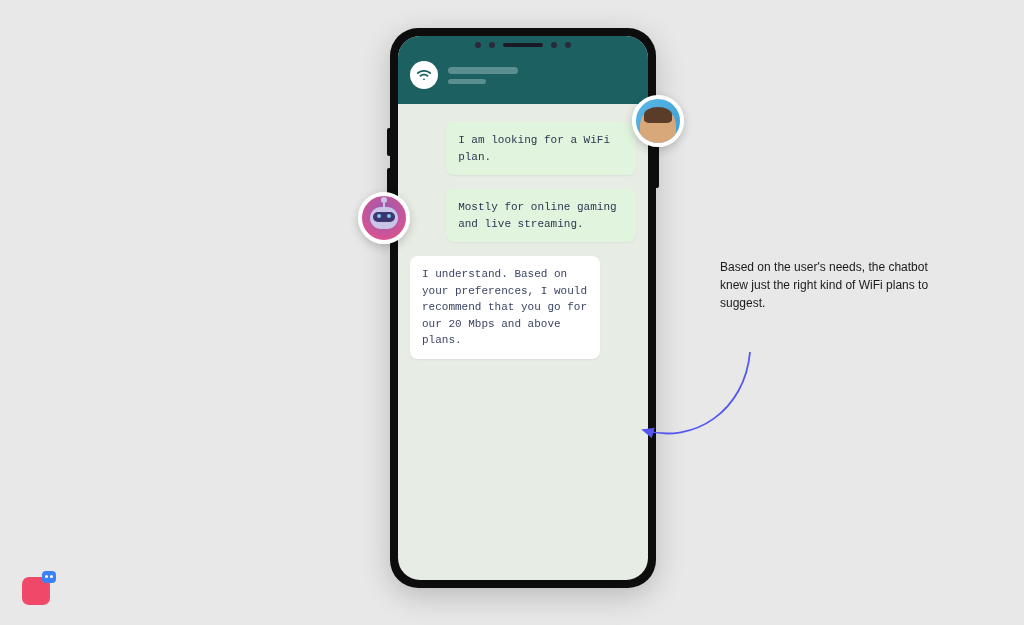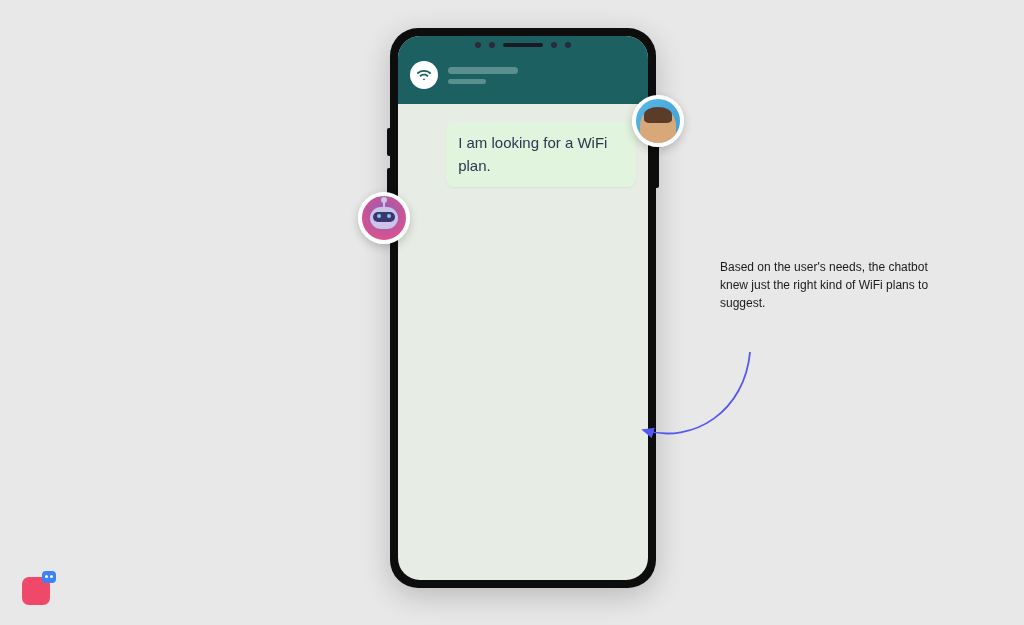--- a/index.html
+++ b/index.html
@@ -82,24 +82,25 @@
     .line2 { width: 38px; height: 5px; background: #5a8e8f; border-radius: 3px; }
     .chat {
       padding: 18px 12px;
       display: flex;
       flex-direction: column;
       gap: 14px;
     }
     .msg {
       padding: 10px 12px;
       border-radius: 8px;
-      font-size: 15px;
+      font-size: 11px;
       line-height: 1.5;
       max-width: 84%;
       box-shadow: 0 1px 2px rgba(0,0,0,0.05);
+      font-family: Liberation Mono, monospace;
     }
     .msg-user {
       background: #e1f4de;
       color: #2b3850;
       align-self: flex-end;
     }
     .msg-bot {
       background: #ffffff;
       color: #3a4564;
       align-self: flex-start;
@@ -260,20 +261,22 @@
         </svg>
       </div>
       <div class="header-lines">
         <div class="line1"></div>
         <div class="line2"></div>
       </div>
     </div>
 
     <div class="chat">
       <div class="msg msg-user">I am looking for a WiFi plan.</div>
+      <div class="msg msg-user">Mostly for online gaming and live streaming.</div>
+      <div class="msg msg-bot">I understand. Based on your preferences, I would recommend that you go for our 20 Mbps and above plans.</div>
     </div>
   </div>
 </div>
 
 <div class="avatar avatar-user">
   <div class="shirt"></div>
   <div class="face">
       <div class="hair"></div>
     </div>
 </div>

